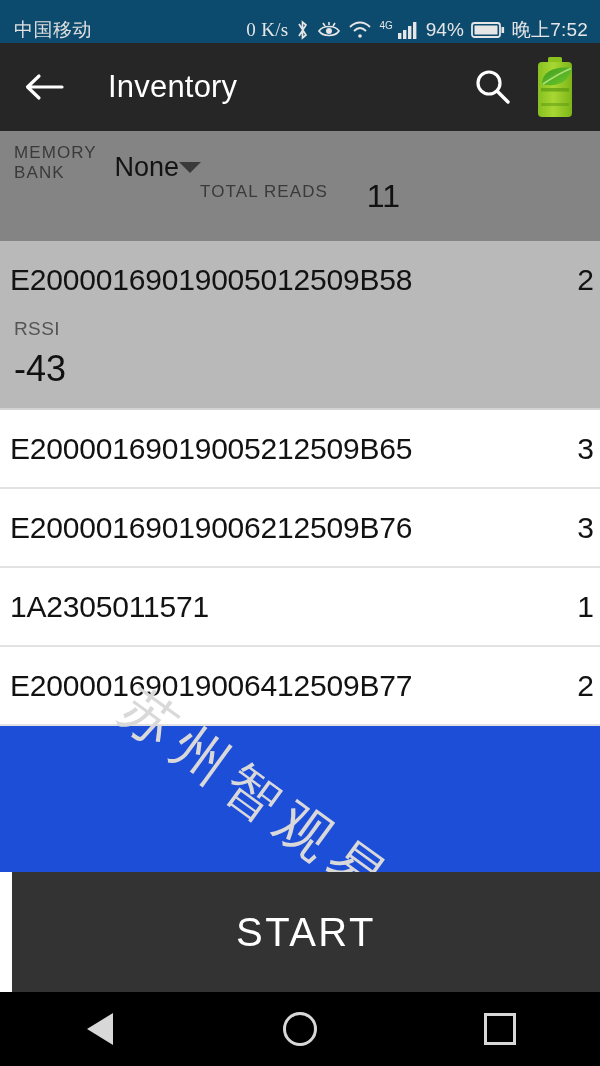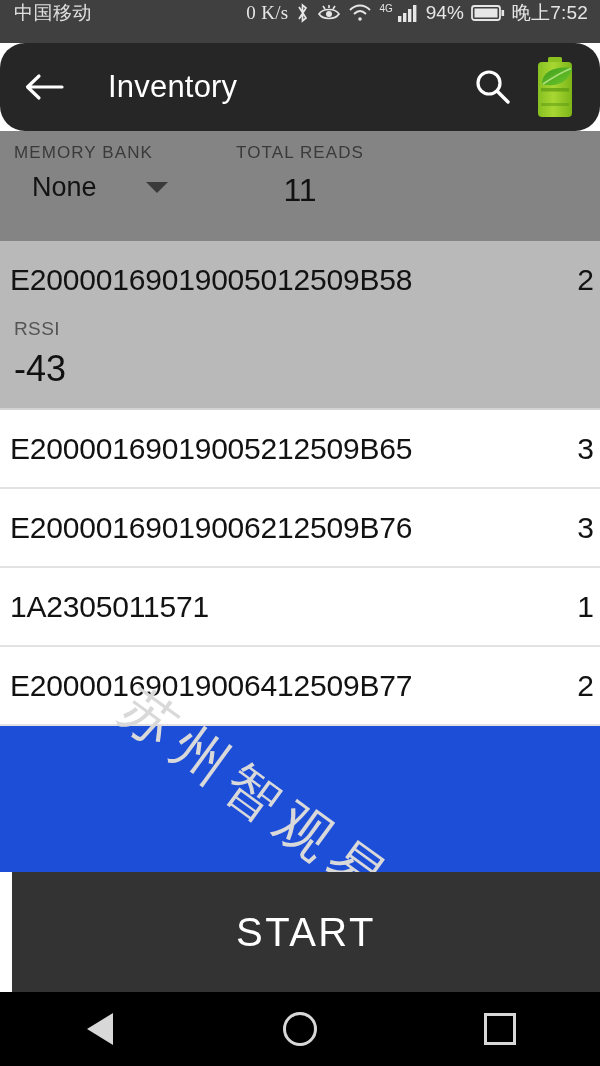--- a/index.html
+++ b/index.html
@@ -19,24 +19,24 @@
     width: 600px;
     height: 1066px;
     background: #ffffff;
     display: flex;
     flex-direction: column;
   }
 
   
   .statusbar {
     height: 43px;
-    background: #404040;
+    background: #0c4a6e;
     color: #e8e8e8;
     display: flex;
-    align-items: flex-start;
+    align-items: flex-end;
     justify-content: space-between;
     padding: 0 12px 0 14px;
     box-sizing: border-box;
     font-size: 19px;
     flex: none;
   }
   .sb-left { display: flex; align-items: center; }
   .sb-carrier { font-size: 19px; letter-spacing: 0.5px; color: #e0e0e0; }
   .sb-right { display: flex; align-items: center; gap: 7px; }
   .sb-speed { font-size: 19px; color: #e6e6e6; letter-spacing: 0.3px; font-family: Liberation Serif, serif; }
@@ -48,21 +48,20 @@
   
   .appbar {
     height: 88px;
     background: #262626;
     display: flex;
     align-items: center;
     padding: 0 18px 0 24px;
     box-sizing: border-box;
     flex: none;
     position: relative;
-    border-radius: 25px;
   }
   .appbar-title {
     color: #ffffff;
     font-size: 31px;
     margin-left: 44px;
     letter-spacing: 0.2px;
   }
   .appbar-spacer { flex: 1 1 auto; }
   .appbar-action { display: flex; align-items: center; justify-content: center; }
   .search-btn { width: 52px; height: 52px; }
@@ -72,22 +71,23 @@
   .statsbar {
     height: 110px;
     background: #848484;
     display: flex;
     flex: none;
     box-sizing: border-box;
     padding-top: 12px;
   }
   .stat {
     display: flex;
-    flex-direction: column;
-    align-items: center;
+    flex-direction: row;
+    align-items: center;
+    justify-content: space-between;
   }
   .stat.memory { width: 200px; align-items: flex-start; padding-left: 14px; box-sizing: border-box; }
   .stat.unique { width: 200px; }
   .stat.total  { width: 200px; }
   .stat-label {
     font-size: 17px;
     color: #2a2a2a;
     letter-spacing: 1.1px;
     opacity: .82;
   }

